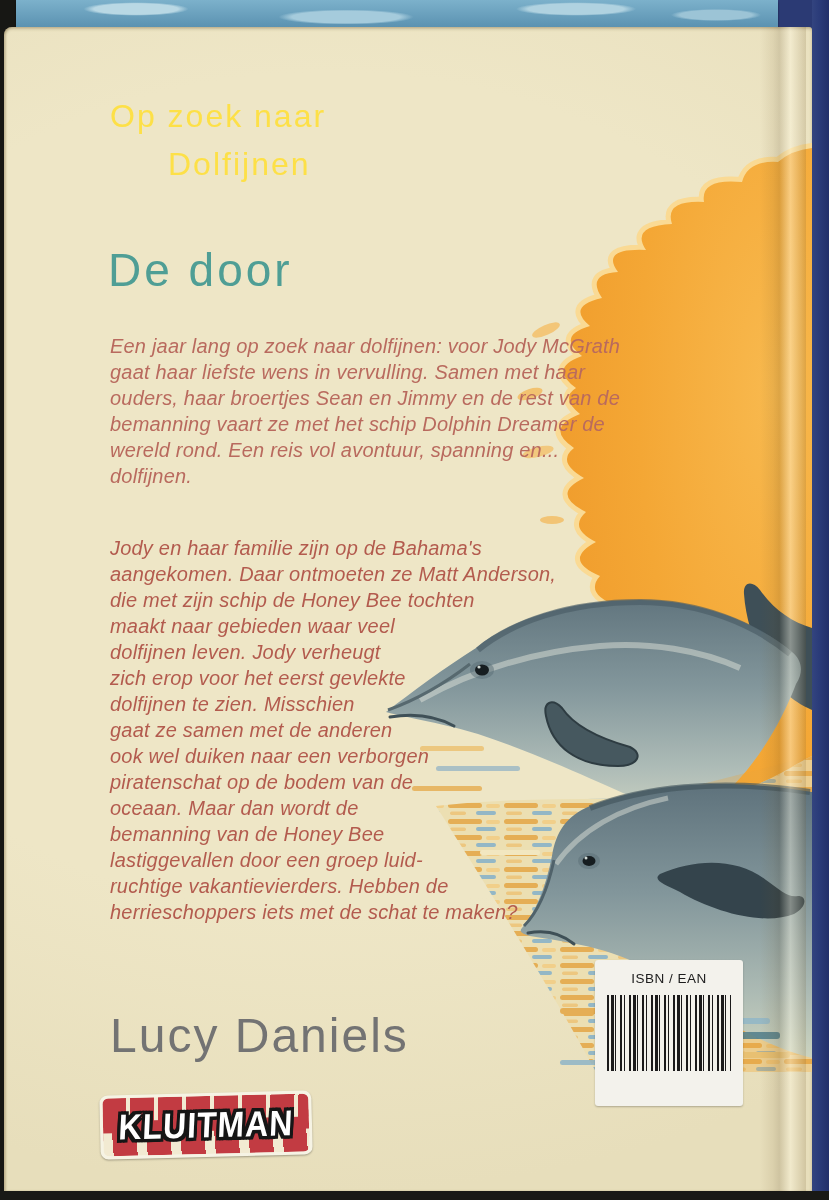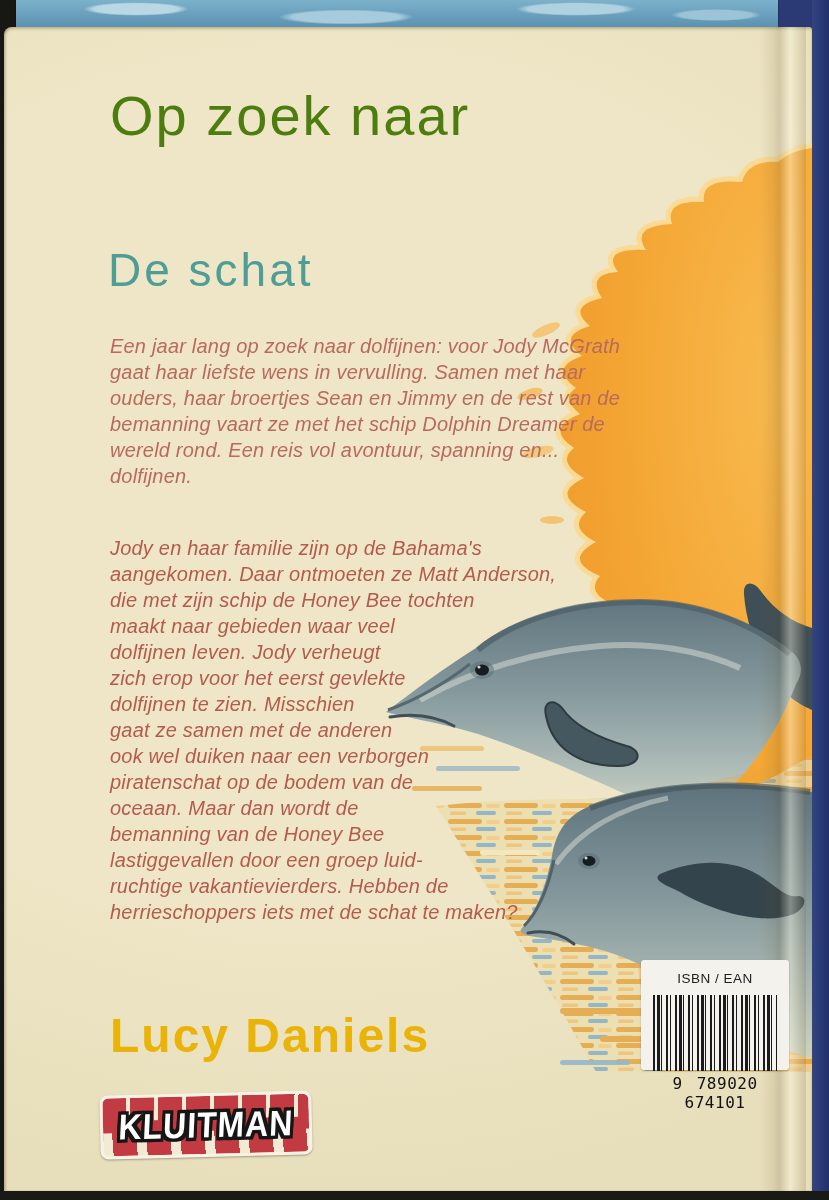--- a/index.html
+++ b/index.html
@@ -22,44 +22,44 @@
   
   .cover{position:absolute;left:4px;top:27px;width:808px;height:1164px;
     background:radial-gradient(900px 700px at 40% 40%, #eee6c6 0 60%, #e7debb 100%);
     border-radius:8px 3px 0 0;box-shadow:inset 0 2px 3px rgba(120,100,60,.35), inset 2px 0 2px rgba(120,100,60,.25);}
   .illu{position:absolute;left:0;top:0;width:829px;height:1200px;z-index:2;pointer-events:none;}
   
   .crease{position:absolute;left:760px;top:27px;width:46px;height:1164px;z-index:4;
     background:linear-gradient(90deg,rgba(110,85,40,0) 0,rgba(110,85,40,.10) 28%,rgba(80,60,25,.16) 42%,rgba(255,250,228,.40) 66%,rgba(110,85,40,.18) 100%);}
   
   .txt{position:absolute;z-index:5;}
-  .series-title{left:110px;top:92px;font-size:56px;line-height:48px;color:#4d7c0f;letter-spacing:2px;font-weight:400;}
+  .series-title{left:110px;top:92px;font-size:32px;line-height:48px;color:#fde047;letter-spacing:2px;font-weight:400;}
   .series-title span{display:block;}
   .series-title .line2{padding-left:58px;}
   .book-title{left:108px;top:243px;font-size:46px;color:#4f9e95;letter-spacing:3px;}
   .prelines{white-space:pre-line;font-style:italic;}
   .intro{left:110px;top:333px;font-size:20px;line-height:26px;color:#b96a5e;letter-spacing:.2px;}
   .desc{left:110px;top:535px;font-size:20px;line-height:26px;color:#b35b4e;letter-spacing:.2px;}
-  .author{left:110px;top:1008px;font-size:48px;color:#eab308;letter-spacing:2px;font-weight:bold;}
+  .author{left:110px;top:1008px;font-size:48px;color:#737373;letter-spacing:2px;}
   
   .logo{position:absolute;left:100px;top:1093px;width:212px;height:64px;z-index:5;
     background:#f6f3e4;border-radius:8px;transform:rotate(-1.4deg);
     box-shadow:0 1px 2px rgba(0,0,0,.3);}
   .logo-bars{position:absolute;inset:3px;border-radius:6px;overflow:hidden;
     background:
       repeating-linear-gradient(93deg,#c23b42 0 24px,#f2ead2 24px 28px) 0 0/100% 40% no-repeat,
       repeating-linear-gradient(87deg,#f2ead2 0 10px,#c23b42 10px 34px) 0 100%/100% 40% no-repeat,
       linear-gradient(#c23b42,#c23b42) 0 52%/100% 46% no-repeat;}
   .logo-text{position:absolute;inset:0;display:flex;align-items:center;justify-content:center;
     font-size:32px;font-weight:700;letter-spacing:1px;color:#ffffff;transform:skewX(-4deg) scaleY(1.12);
     text-shadow:-3px -3px 0 #161616,3px -3px 0 #161616,-3px 3px 0 #161616,3px 3px 0 #161616,
                 -3px 0 0 #161616,3px 0 0 #161616,0 -3px 0 #161616,0 3px 0 #161616;}
   
-  .barcode{position:absolute;left:595px;top:960px;width:148px;height:110px;z-index:5;
-    background:#f3f2ec;border-radius:3px;box-shadow:0 1px 2px rgba(0,0,0,.25);text-align:center;margin-left:46px;}
+  .barcode{position:absolute;left:595px;top:960px;width:148px;height:146px;z-index:5;
+    background:#f3f2ec;border-radius:3px;box-shadow:0 1px 2px rgba(0,0,0,.25);text-align:center;}
   .barcode .lbl{margin-top:11px;font-size:13.5px;letter-spacing:.5px;color:#1d1d1d;}
   .barcode .bars{margin:9px auto 0;width:124px;height:76px;
     background:repeating-linear-gradient(90deg,#1b1b1b 0 2px,transparent 2px 4px,#1b1b1b 4px 7px,transparent 7px 8px,#1b1b1b 8px 9px,transparent 9px 13px,#1b1b1b 13px 15px,transparent 15px 17px,#1b1b1b 17px 18px,transparent 18px 22px);}
   .barcode .num{margin-top:3px;font-family:"DejaVu Sans Mono",monospace;font-size:16px;letter-spacing:.5px;word-spacing:4px;color:#111;}
 </style>
 </head>
 <body>
 
 <div class="scene">
 
@@ -163,23 +163,24 @@
       <rect x="700" y="1052" width="90" height="6" rx="3" fill="#e8c072"></rect>
       <rect x="560" y="1060" width="70" height="5" rx="2.5" fill="#93b7c6" opacity="0.9"></rect>
       <rect x="710" y="1032" width="70" height="7" rx="3" fill="#4f7d8a" opacity="0.85"></rect>
     </g>
   </svg>
 
   <div class="crease"></div>
 
   <div class="txt series-title">
     <span>Op zoek naar</span>
+    <span class="line2">Dolfijnen</span>
   </div>
 
-  <div class="txt book-title">De schat</div>
+  <div class="txt book-title">De door</div>
 
   <div class="txt intro prelines">Een jaar lang op zoek naar dolfijnen: voor Jody McGrath
 gaat haar liefste wens in vervulling. Samen met haar
 ouders, haar broertjes Sean en Jimmy en de rest van de
 bemanning vaart ze met het schip Dolphin Dreamer de
 wereld rond. Een reis vol avontuur, spanning en...
 dolfijnen.</div>
 
   <div class="txt desc prelines">Jody en haar familie zijn op de Bahama's
 aangekomen. Daar ontmoeten ze Matt Anderson,
@@ -200,18 +201,17 @@
   <div class="txt author">Lucy Daniels</div>
 
   <div class="logo">
     <div class="logo-bars"></div>
     <div class="logo-text">KLUITMAN</div>
   </div>
 
   <div class="barcode">
     <div class="lbl">ISBN / EAN</div>
     <div class="bars"></div>
-    <div class="num">9 789020 674101</div>
   </div>
 
   <div class="navy-spine"></div>
   <div class="bottom-shadow"></div>
 </div>
 
 </body></html>

